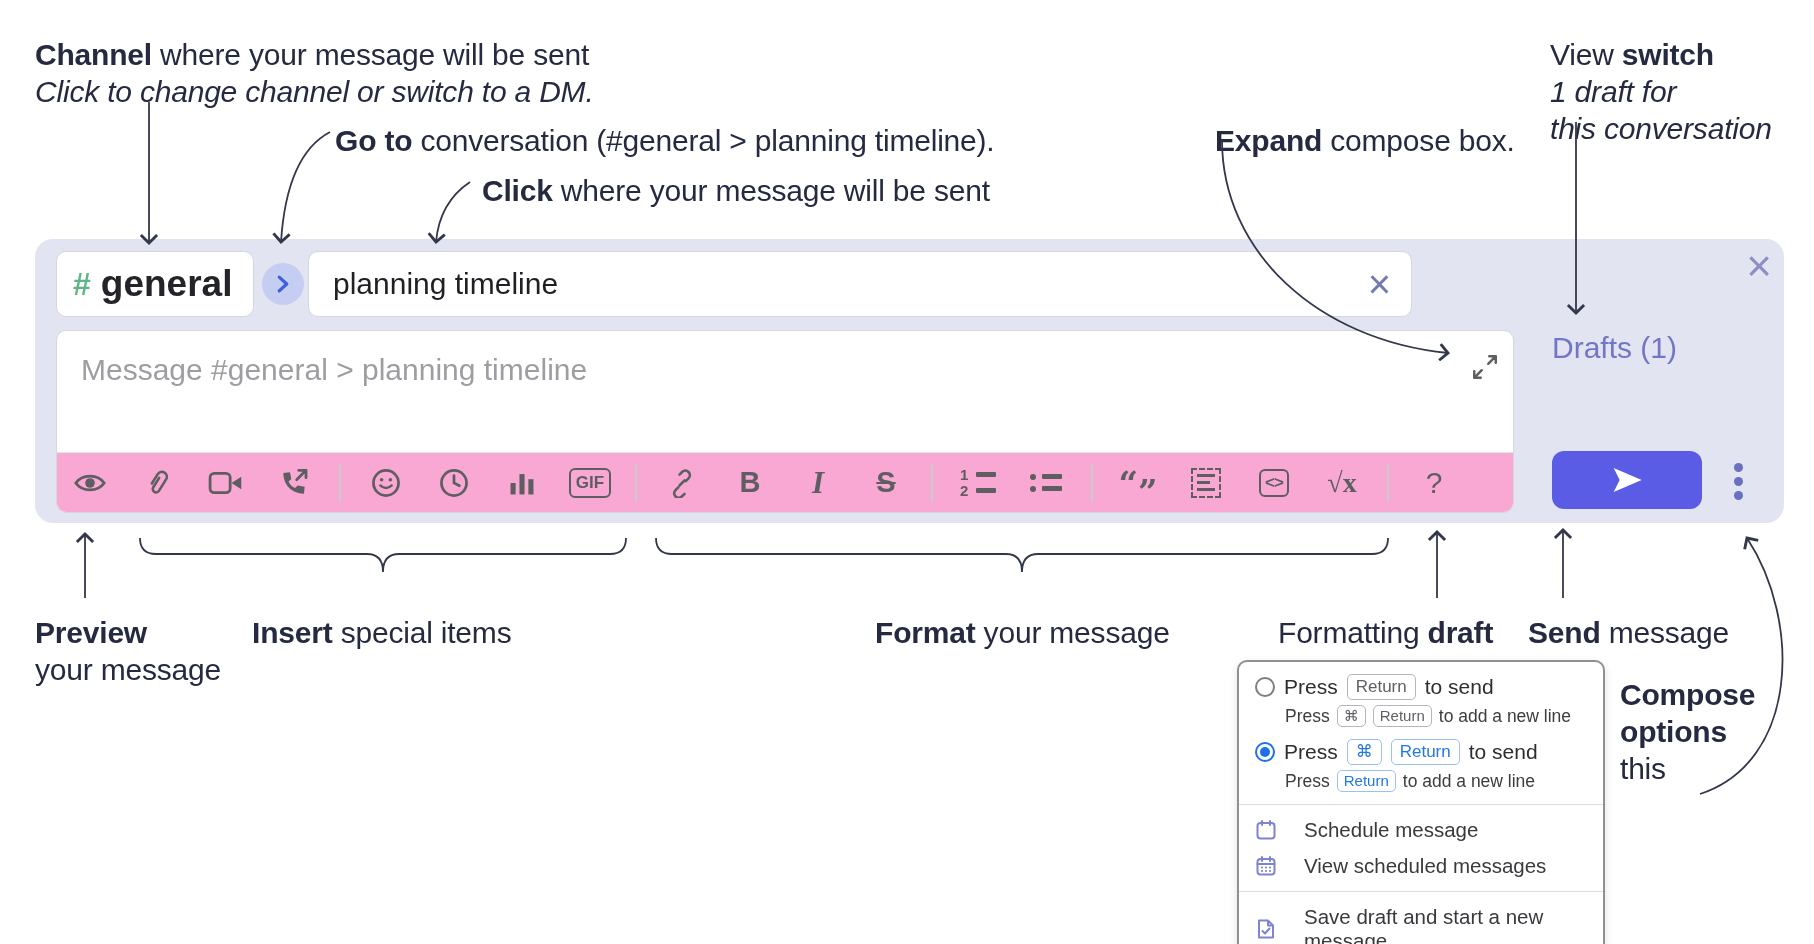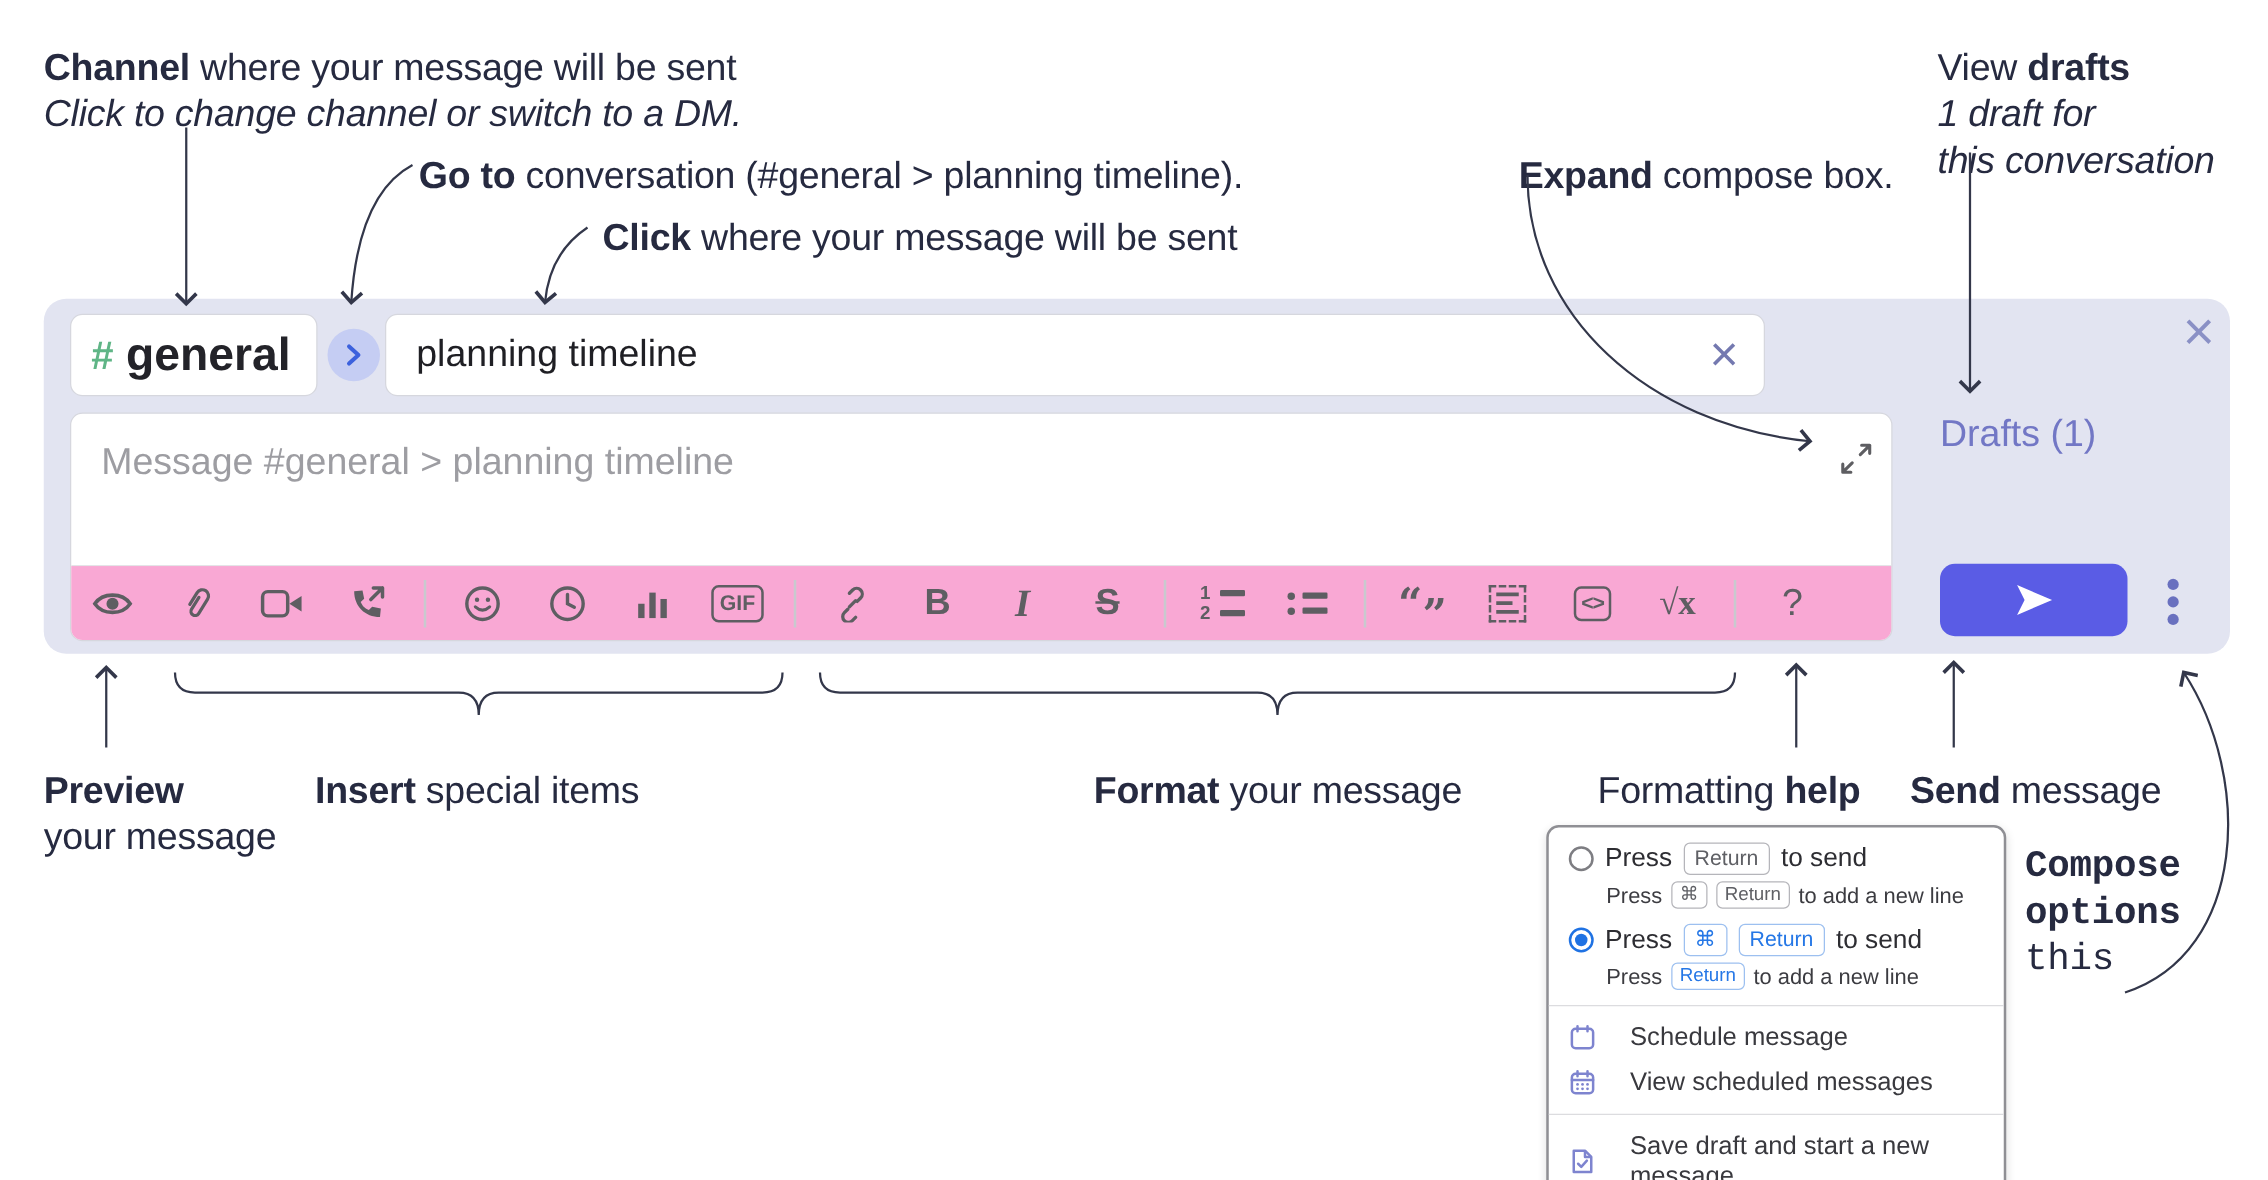--- a/index.html
+++ b/index.html
@@ -123,21 +123,21 @@
   <div class="ann" style="left:335px; top:108px;">
     <b>Go to</b><span> conversation (#general &gt; planning timeline).</span>
   </div>
   <div class="ann" style="left:482px; top:158px;">
     <b>Click</b><span> where your message will be sent</span>
   </div>
   <div class="ann" style="left:1215px; top:108px;">
     <b>Expand</b><span> compose box.</span>
   </div>
   <div class="ann" style="left:1550px; top:22px;">
-    <span>View </span><b>drafts</b><br>
+    <span>View </span><b>switch</b><br>
     <i>1 draft for</i><br>
     <i>this conversation</i>
   </div>
 
   <div class="compose">
     <div class="box-close">×</div>
 
     <div class="pill">
       <span class="hash">#</span>
       <span class="chan">general</span>
@@ -304,26 +304,26 @@
   <div class="ann" style="left:35px; top:600px;">
     <b>Preview</b><br><span>your message</span>
   </div>
   <div class="ann" style="left:252px; top:600px;">
     <b>Insert</b><span> special items</span>
   </div>
   <div class="ann" style="left:875px; top:600px;">
     <b>Format</b><span> your message</span>
   </div>
   <div class="ann" style="left:1278px; top:600px;">
-    <span>Formatting </span><b>help</b>
+    <span>Formatting </span><b>draft</b>
   </div>
   <div class="ann" style="left:1528px; top:600px;">
     <b>Send</b><span> message</span>
   </div>
-  <div class="ann" style="left:1620px; top:662px;font-family:Liberation Mono, monospace;">
+  <div class="ann" style="left:1620px; top:662px;">
     <b>Compose</b><br>
     <b>options</b><br>
     <span>this</span>
   </div>
 
   <div class="popup">
     <div class="sec">
       <div class="prow">
         <span class="radio"></span>
         <span>Press</span>

